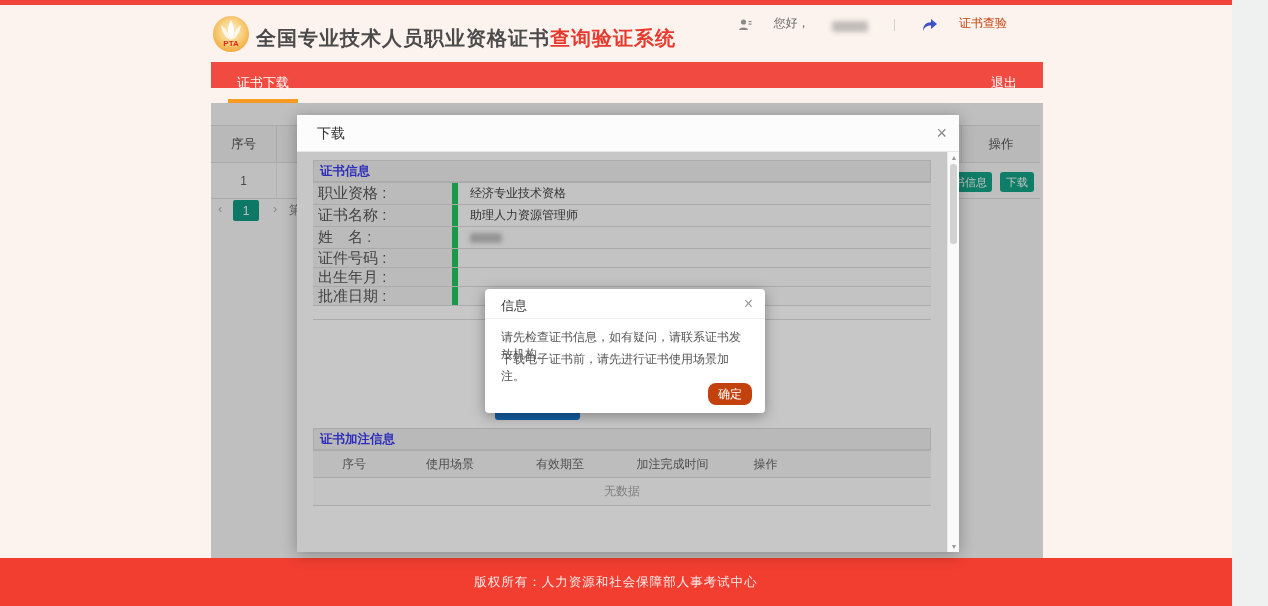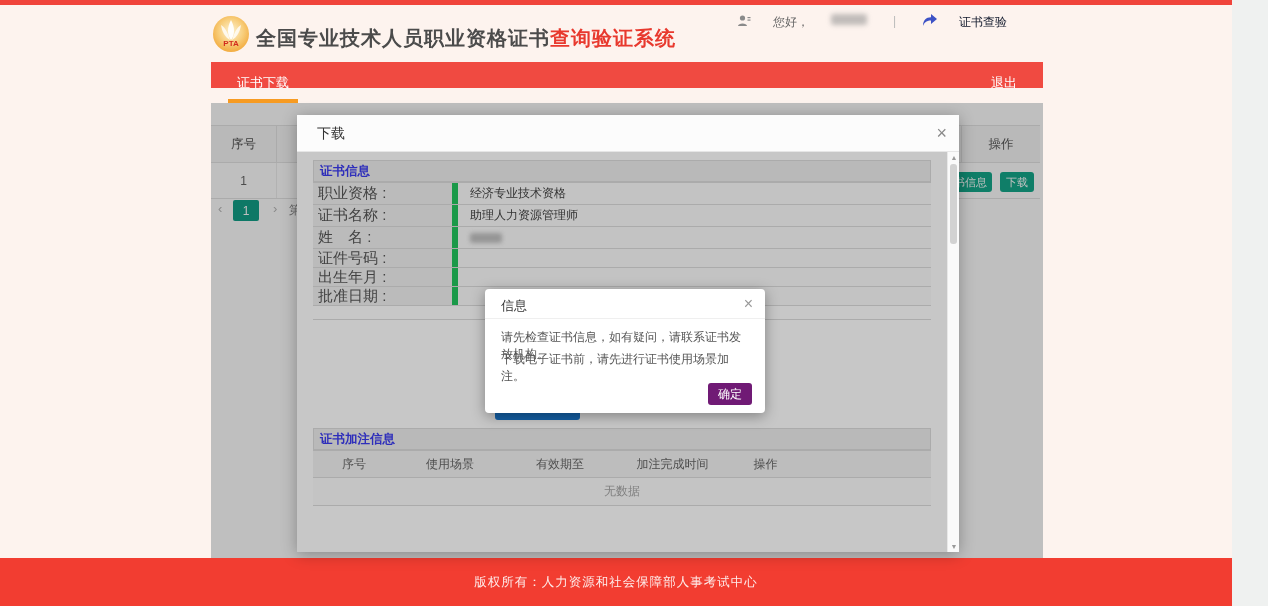--- a/index.html
+++ b/index.html
@@ -6,24 +6,24 @@
   html,body { width:1268px; height:606px; background:#eff1f0; font-family:"Liberation Sans", sans-serif; }
   #screen { position:relative; width:1268px; height:606px; overflow:hidden; background:#eff1f0; }
   .page { position:absolute; left:0; top:0; width:1232px; height:606px; background:#fdf3ee; }
   .topbar { position:absolute; left:0; top:0; width:1232px; height:5px; background:#f0443b; }
 
   
   .logo { position:absolute; left:212px; top:15px; width:38px; height:38px; }
   .site-title { position:absolute; left:256px; top:25px; font-size:20px; font-weight:bold; letter-spacing:1px; }
   .site-title .main { color:#4b4b4b; }
   .site-title .accent { color:#e8392e; }
-  .user-area { position:absolute; top:14px; right:225px; height:18px; display:flex; align-items:flex-start; gap:22px; font-size:12px; color:#666; }
+  .user-area { position:absolute; top:14px; right:225px; height:18px; display:flex; align-items:flex-end; gap:22px; font-size:12px; color:#666;font-family:Liberation Serif, serif; }
   .user-area .sep { color:#bbb; margin:0 4px; }
   .blur-name { display:inline-block; width:36px; height:11px; background:#8f8f8f; filter:blur(2.5px); opacity:.55; border-radius:2px; }
-  .verify-link { color:#0f172a; text-decoration:none; }
+  .verify-link { color:#c2410c; text-decoration:none; }
 
   
   .navbar { position:absolute; left:211px; top:62px; width:832px; height:26px; background:#f04a41; }
   .nav-tab { position:absolute; left:17px; top:0; height:41px; width:70px; color:#fff; font-size:13px; display:flex; align-items:center; justify-content:center; cursor:pointer; }
   .nav-underline { position:absolute; left:17px; top:37px; width:70px; height:4px; background:#f79b22; }
   .nav-logout { position:absolute; right:26px; top:0; height:41px; display:flex; align-items:center; color:#fff; font-size:13px; cursor:pointer; }
 
   
   .panel { position:absolute; left:211px; top:103px; width:832px; height:455px; background:#ffffff; }
   .bt-headrow { position:absolute; left:0; top:22px; width:829px; height:38px; border-top:1px solid #e4e4e4; border-bottom:1px solid #e4e4e4; background:#f7f7f7; }
@@ -64,21 +64,21 @@
   .arow-empty { height:28px; border-bottom:1px solid #dcdcdc; display:flex; align-items:center; justify-content:center; font-size:12px; color:#a5a5a5; background:#fcfcfc; }
 
   .overlayB { position:absolute; left:297px; top:152px; width:650px; height:400px; background:rgba(0,0,0,0.22); z-index:4; }
 
   
   .info-modal { position:absolute; left:485px; top:289px; width:280px; height:124px; background:#fff; border-radius:4px; box-shadow:0 3px 14px rgba(0,0,0,.35); z-index:5; }
   .im-head { position:absolute; left:0; top:0; width:100%; height:30px; border-bottom:1px solid #efefef; }
   .im-title { position:absolute; left:16px; top:8px; font-size:13px; color:#333; }
   .im-close { position:absolute; right:12px; top:6px; font-size:16px; color:#999; cursor:pointer; }
   .im-line { position:absolute; left:16px; width:250px; font-size:12px; color:#555; }
-  .im-ok { position:absolute; left:223px; top:94px; width:44px; height:22px; background:#701a75; color:#fff; font-size:12px; border:none; border-radius:3px; cursor:pointer; display:flex; align-items:center; justify-content:center; }
+  .im-ok { position:absolute; left:223px; top:94px; width:44px; height:22px; background:#c2410c; color:#fff; font-size:12px; border:none; border-radius:8px; cursor:pointer; display:flex; align-items:center; justify-content:center; }
 
   .footer { position:absolute; left:0; top:558px; width:1232px; height:48px; background:#f23d31; display:flex; align-items:center; justify-content:center; }
   .footer-text { color:rgba(255,255,255,.9); font-size:12.5px; letter-spacing:1px; }
 
   .icon-svg { display:block; }
 </style>
 </head>
 <body>
 
 <div id="screen">

